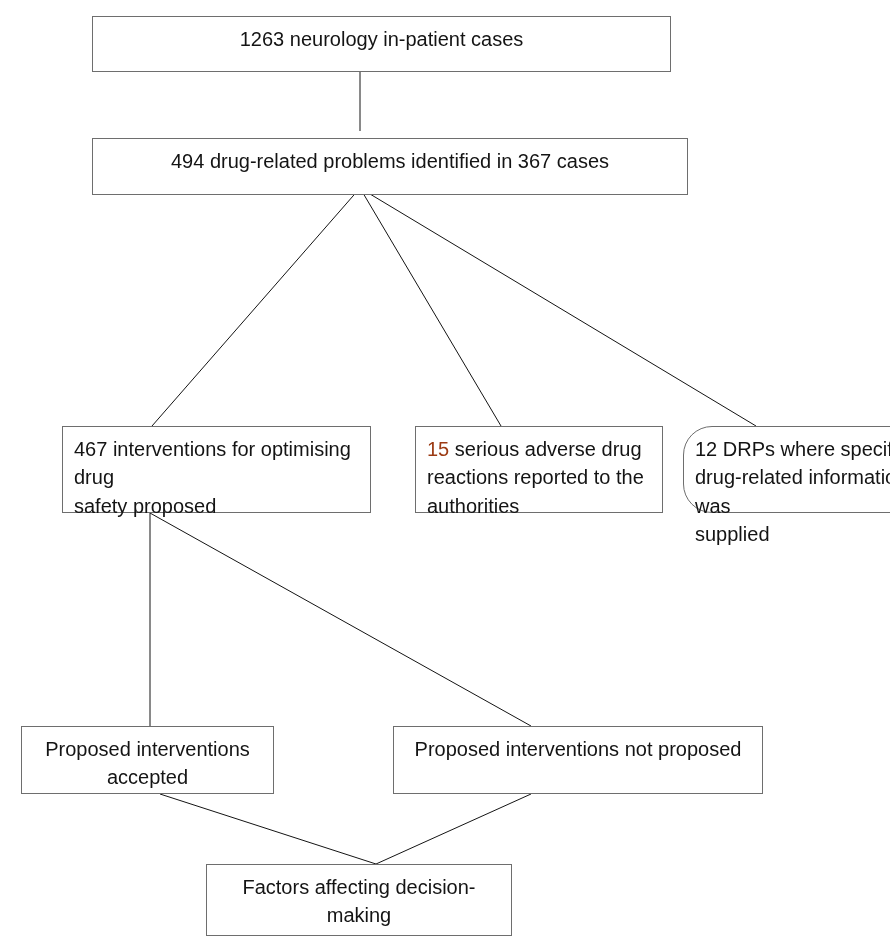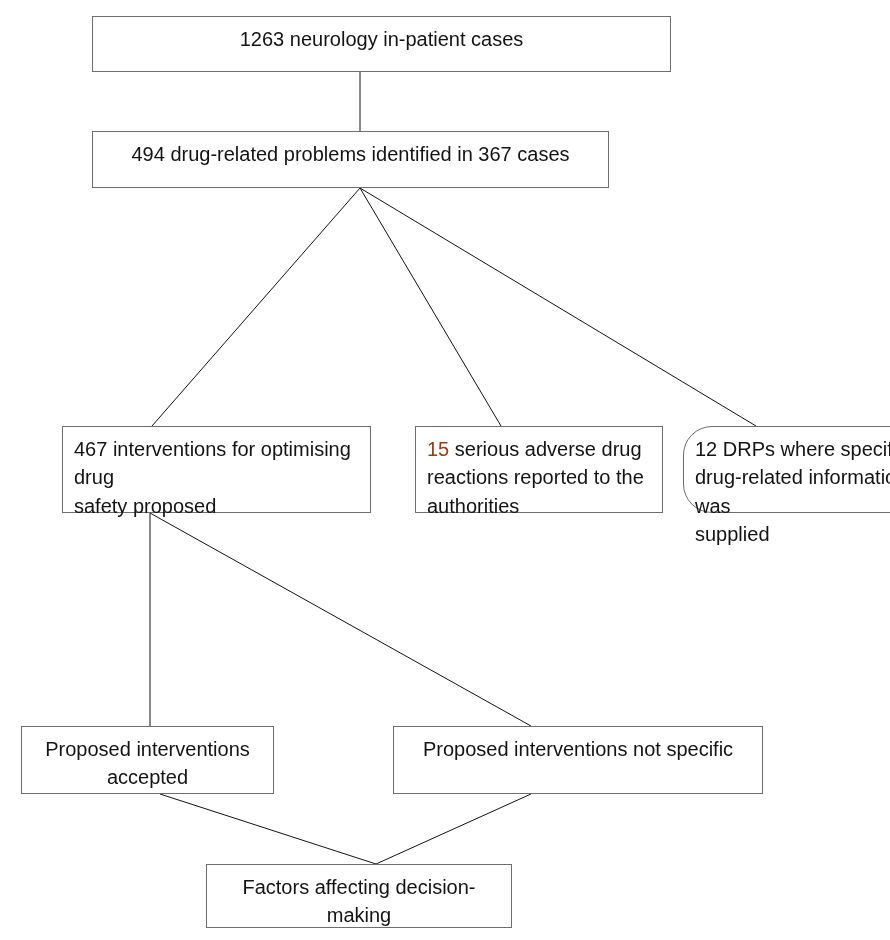--- a/index.html
+++ b/index.html
@@ -63,40 +63,40 @@
       <line x1="360" y1="188" x2="756" y2="426" stroke="#141414" stroke-width="1" shape-rendering="geometricPrecision"></line>
       <line x1="150" y1="513" x2="150" y2="726" stroke="#141414" stroke-width="1" shape-rendering="geometricPrecision"></line>
       <line x1="150" y1="513" x2="531" y2="726" stroke="#141414" stroke-width="1" shape-rendering="geometricPrecision"></line>
       <line x1="160" y1="794" x2="376" y2="864" stroke="#141414" stroke-width="1" shape-rendering="geometricPrecision"></line>
       <line x1="531" y1="794" x2="376" y2="864" stroke="#141414" stroke-width="1" shape-rendering="geometricPrecision"></line>
     </svg>
   <div id="node-layer">
       <div class="node align-center" style="left: 92px; top: 16px; width: 579px; height: 56px; border-color: rgb(110, 110, 110);">
         <span class="node-text">1263 neurology in-patient cases</span>
       </div>
-      <div class="node align-center" style="left: 92px; top: 131px; width: 517px; height: 57px; border-color: rgb(110, 110, 110);">
+      <div class="node align-center" style="left: 92px; top: 138px; width: 596px; height: 57px; border-color: rgb(110, 110, 110);">
         <span class="node-text">494 drug-related problems identified in 367 cases</span>
       </div>
       <div class="node align-left" style="left: 21px; top: 426px; width: 309px; height: 87px; border-color: rgb(110, 110, 110);">
         <span class="node-text">467 interventions for optimising drug
 safety proposed</span>
       </div>
       <div class="node align-left" style="left: 374px; top: 426px; width: 248px; height: 87px; border-color: rgb(110, 110, 110);">
         <span class="node-text"><span class="accent-number">15</span> serious adverse drug
 reactions reported to the
 authorities</span>
       </div>
       <div class="node align-left" style="left: 642px; top: 426px; width: 258px; height: 87px; border-color: rgb(110, 110, 110); border-radius: 29px;">
         <span class="node-text">12 DRPs where specific
 drug-related information was
 supplied</span>
       </div>
       <div class="node align-center" style="left: 21px; top: 726px; width: 253px; height: 68px; border-color: rgb(110, 110, 110);">
         <span class="node-text">Proposed interventions accepted</span>
       </div>
       <div class="node align-center" style="left: 393px; top: 726px; width: 370px; height: 68px; border-color: rgb(110, 110, 110);">
-        <span class="node-text">Proposed interventions not specific</span>
+        <span class="node-text">Proposed interventions not proposed</span>
       </div>
-      <div class="node align-center" style="left: 206px; top: 864px; width: 306px; height: 64px; border-color: rgb(110, 110, 110);">
+      <div class="node align-center" style="left: 206px; top: 864px; width: 306px; height: 72px; border-color: rgb(110, 110, 110);">
         <span class="node-text">Factors affecting decision-making</span>
       </div>
     </div>
 </div>
 
 </body></html>

